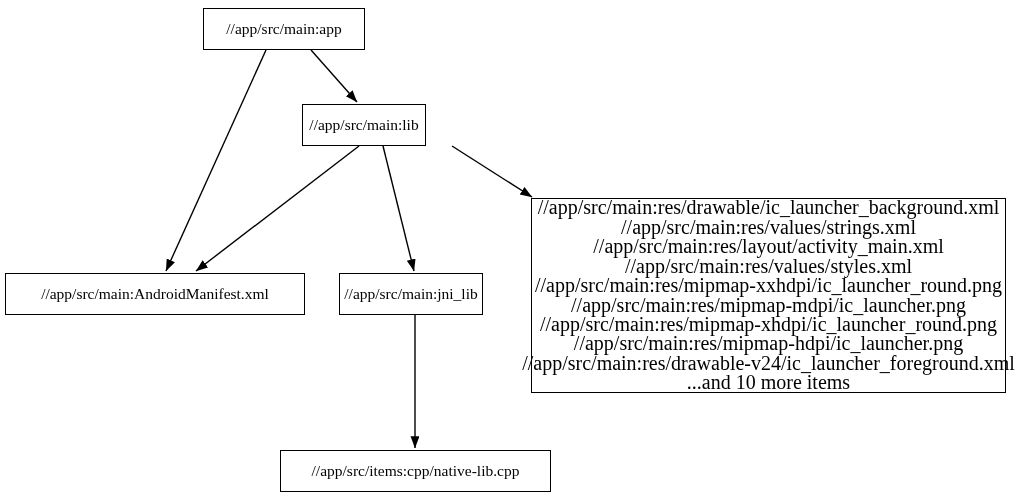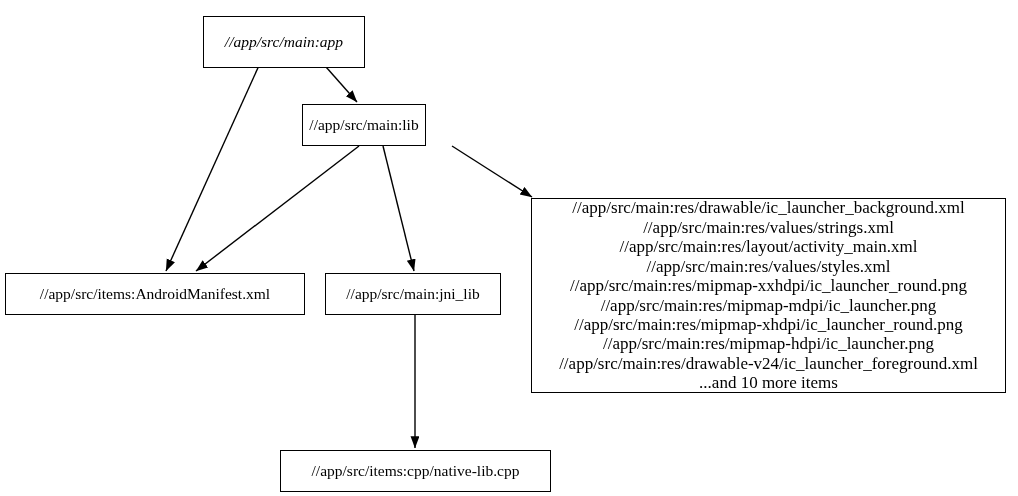--- a/index.html
+++ b/index.html
@@ -41,21 +41,21 @@
     display: block;
     white-space: pre;
     text-align: center;
     font-size: 15px;
     line-height: 19.2px;
   }
   .node.single .node-label {
     font-size: 15.5px;
   }
   .node.multi .node-label {
-    font-size: 17px;
+    font-size: 20px;
     line-height: 19.4px;
   }
 </style>
 </head>
 <body>
 
 <div id="canvas">
 
   <svg id="edge-layer" viewBox="0 0 1018 496" xmlns="http://www.w3.org/2000/svg">
     <defs>
@@ -70,33 +70,33 @@
 
     <line x1="359" y1="146" x2="196" y2="271" stroke="#000000" stroke-width="1.4" marker-end="url(#arrow)"></line>
 
     <line x1="383" y1="146" x2="414" y2="271" stroke="#000000" stroke-width="1.4" marker-end="url(#arrow)"></line>
 
     <line x1="452" y1="146" x2="532" y2="197" stroke="#000000" stroke-width="1.4" marker-end="url(#arrow)"></line>
 
     <line x1="415" y1="315" x2="415" y2="448" stroke="#000000" stroke-width="1.4" marker-end="url(#arrow)"></line>
   </svg>
 
-  <div class="node single" style="left:203px; top:16px; width:162px; height:52px;font-style:italic;">
+  <div class="node single" style="left:203px; top:8px; width:162px; height:42px;">
     <span class="node-label">//app/src/main:app</span>
   </div>
 
   <div class="node single" style="left:302px; top:104px; width:124px; height:42px;">
     <span class="node-label">//app/src/main:lib</span>
   </div>
 
   <div class="node single" style="left:5px; top:273px; width:300px; height:42px;">
-    <span class="node-label">//app/src/items:AndroidManifest.xml</span>
+    <span class="node-label">//app/src/main:AndroidManifest.xml</span>
   </div>
 
-  <div class="node single" style="left:325px; top:273px; width:176px; height:42px;font-family:Liberation Serif, serif;">
+  <div class="node single" style="left:339px; top:273px; width:144px; height:42px;font-family:Liberation Serif, serif;">
     <span class="node-label">//app/src/main:jni_lib</span>
   </div>
 
   <div class="node multi" style="left:531px; top:198px; width:475px; height:195px;">
     <span class="node-label">//app/src/main:res/drawable/ic_launcher_background.xml
 //app/src/main:res/values/strings.xml
 //app/src/main:res/layout/activity_main.xml
 //app/src/main:res/values/styles.xml
 //app/src/main:res/mipmap-xxhdpi/ic_launcher_round.png
 //app/src/main:res/mipmap-mdpi/ic_launcher.png

